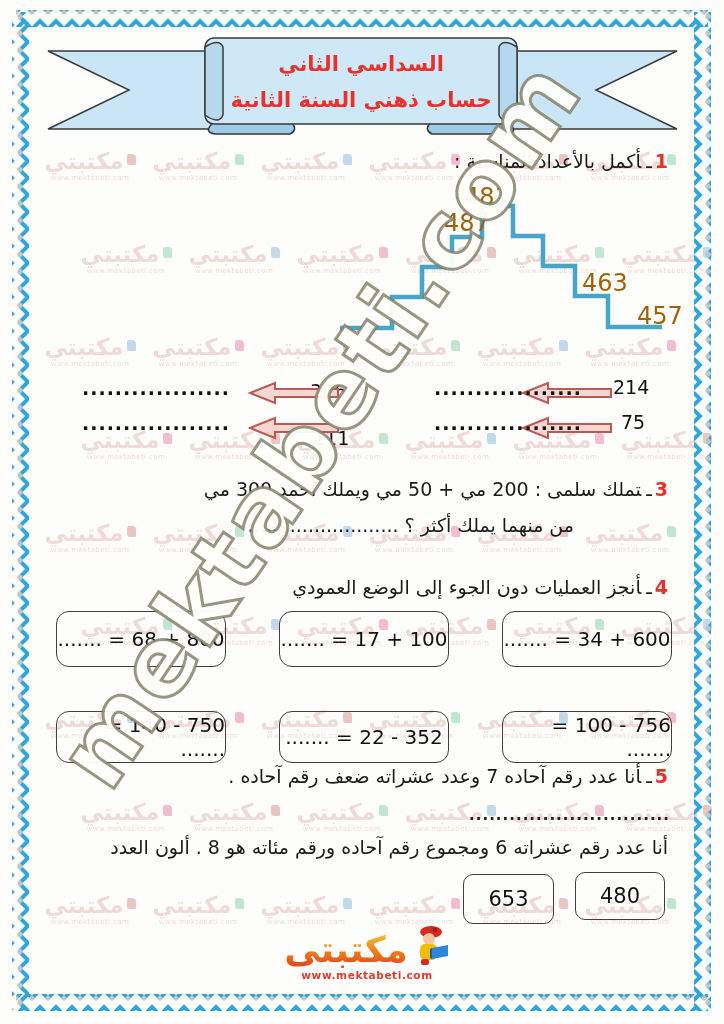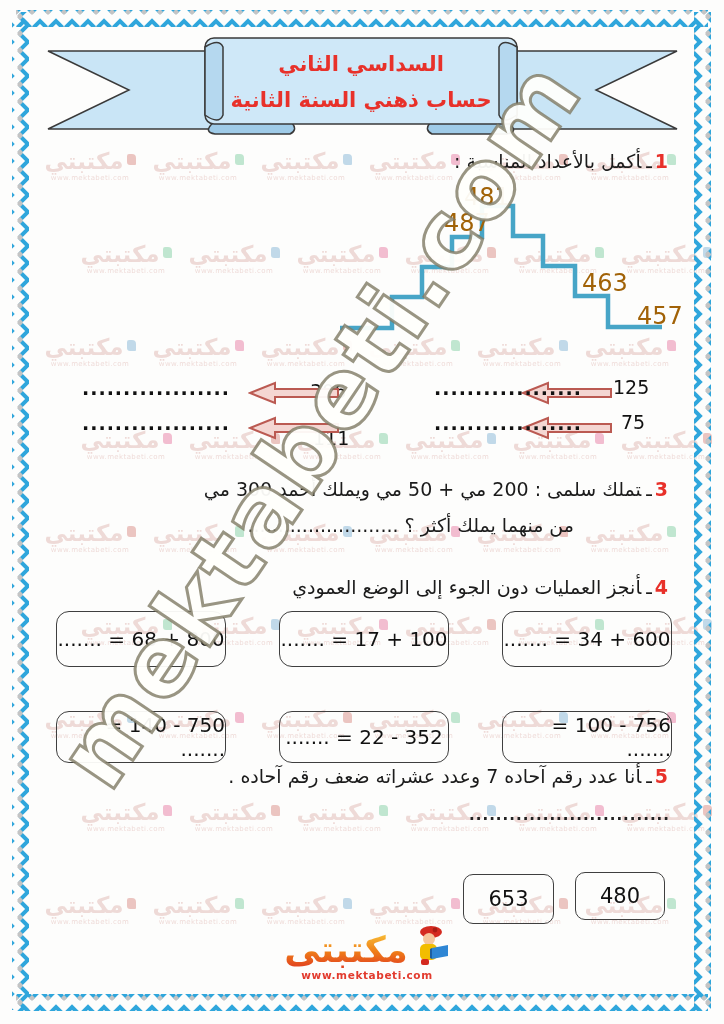--- a/index.html
+++ b/index.html
@@ -316,21 +316,21 @@
 
   <svg class="abs stairs" style="left:195px;top:192px" width="480" height="142">
     <polyline points="145,136 197,136 197,105 227,105 227,75 257,75 257,45 287,45 287,14 318,14 318,44 348,44 348,74 380,74 380,104 413,104 413,135 467,135" fill="none" stroke="#47a5c7" stroke-width="4.5"></polyline>
   </svg>
   <div class="bluenum" style="left:464px;top:183px">481</div>
   <div class="bluenum" style="left:444px;top:209px">487</div>
   <div class="bluenum" style="left:582px;top:269px">463</div>
   <div class="bluenum" style="left:637px;top:302px">457</div>
 
 
-  <span class="val" style="left:613px;top:376px">125</span>
+  <span class="val" style="left:613px;top:376px">214</span>
   <svg class="arrow" style="left:521px;top:381px" width="92" height="24">
     <polygon points="2,12 27,2 27,8 90,8 90,16 27,16 27,22" fill="#f4d6d2" stroke="#bb5a52" stroke-width="2"></polygon>
     </svg>
   <span class="val dots" style="left:434px;top:377px">..................</span>
   <span class="val" style="left:310px;top:380px">306</span>
   <svg class="arrow" style="left:248px;top:381px" width="92" height="24">
     <polygon points="2,12 27,2 27,8 90,8 90,16 27,16 27,22" fill="#f4d6d2" stroke="#bb5a52" stroke-width="2"></polygon>
     </svg>
   <span class="val dots" style="left:82px;top:377px">..................</span>
 
@@ -362,20 +362,21 @@
   <div class="opRow" style="top:711px">
     <div class="opBox" style="height:50px">756 - 100 = .......</div>
     <div class="opBox" style="height:50px">352 - 22 = .......</div>
     <div class="opBox" style="height:50px">750 - 140 = .......</div>
   </div>
 
   <div class="abs ar" style="right:56px;top:765px">
     <span class="num">5</span><span class="dash">ـ</span><span>أنا عدد رقم  آحاده 7 وعدد عشراته ضعف رقم آحاده .</span>
   </div>
   <div class="abs ar dots" style="right:54px;top:806px">..............................</div>
+  <div class="abs ar" style="right:56px;top:836px">أنا عدد رقم عشراته 6 ومجموع رقم آحاده ورقم مئاته هو 8 . ألون العدد</div>
 
   <div class="choice" style="left:463px;top:874px;width:89px;height:48px">653</div>
   <div class="choice" style="left:575px;top:872px;width:88px;height:46px">480</div>
 
   <div class="abs footer">
     <div class="row">
       <svg width="38" height="44">
         <ellipse cx="19" cy="8" rx="11" ry="6" fill="#d42a20"></ellipse>
         <circle cx="23" cy="6" r="2.4" fill="#a81d15"></circle>
         <circle cx="17" cy="15" r="6" fill="#f6c69c"></circle>

